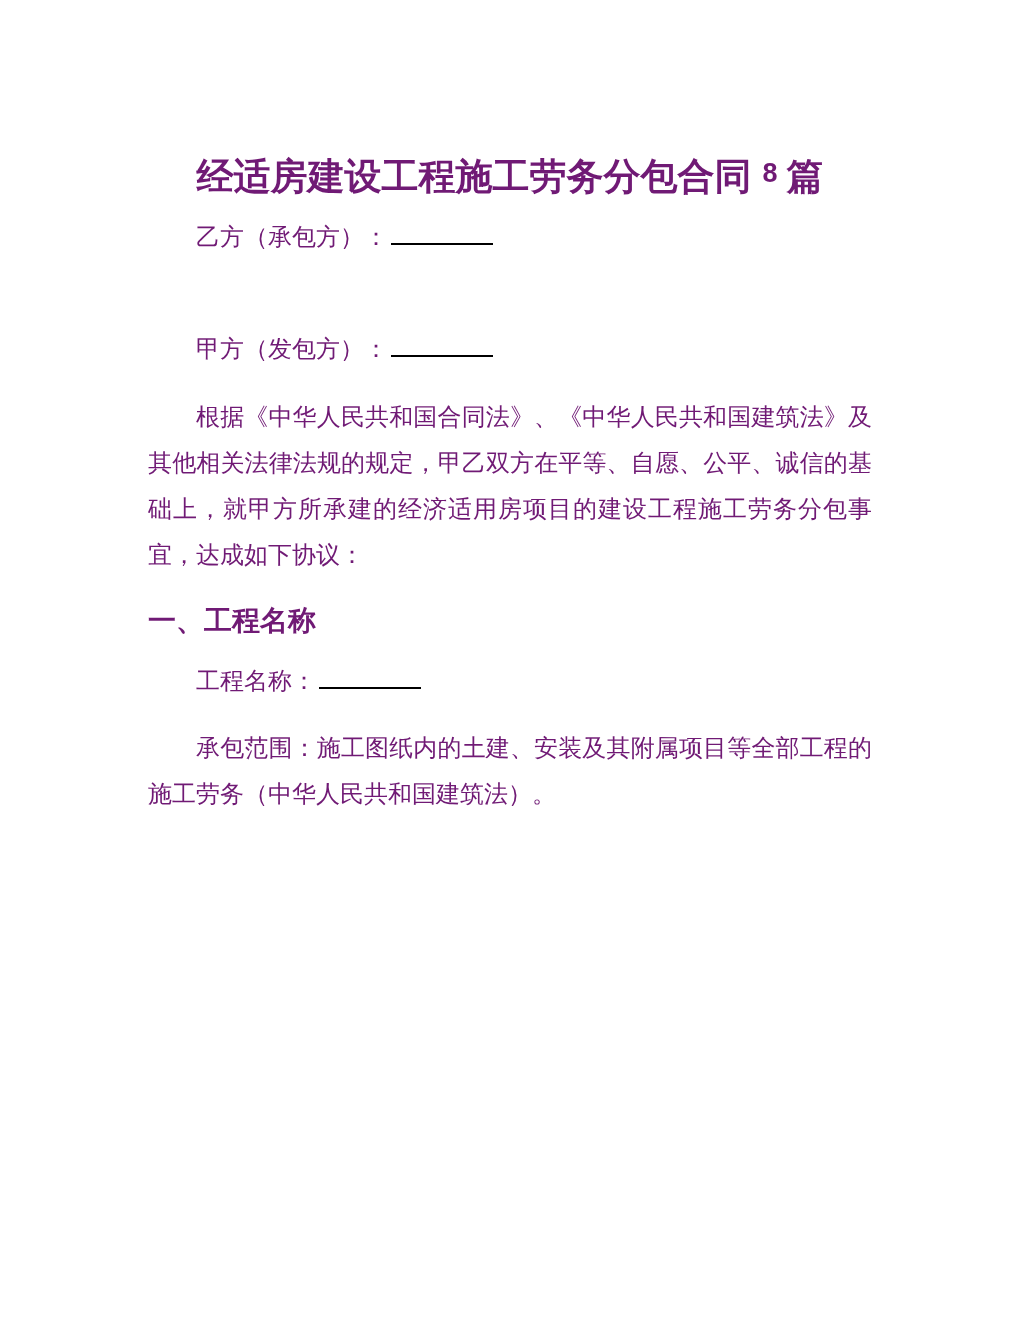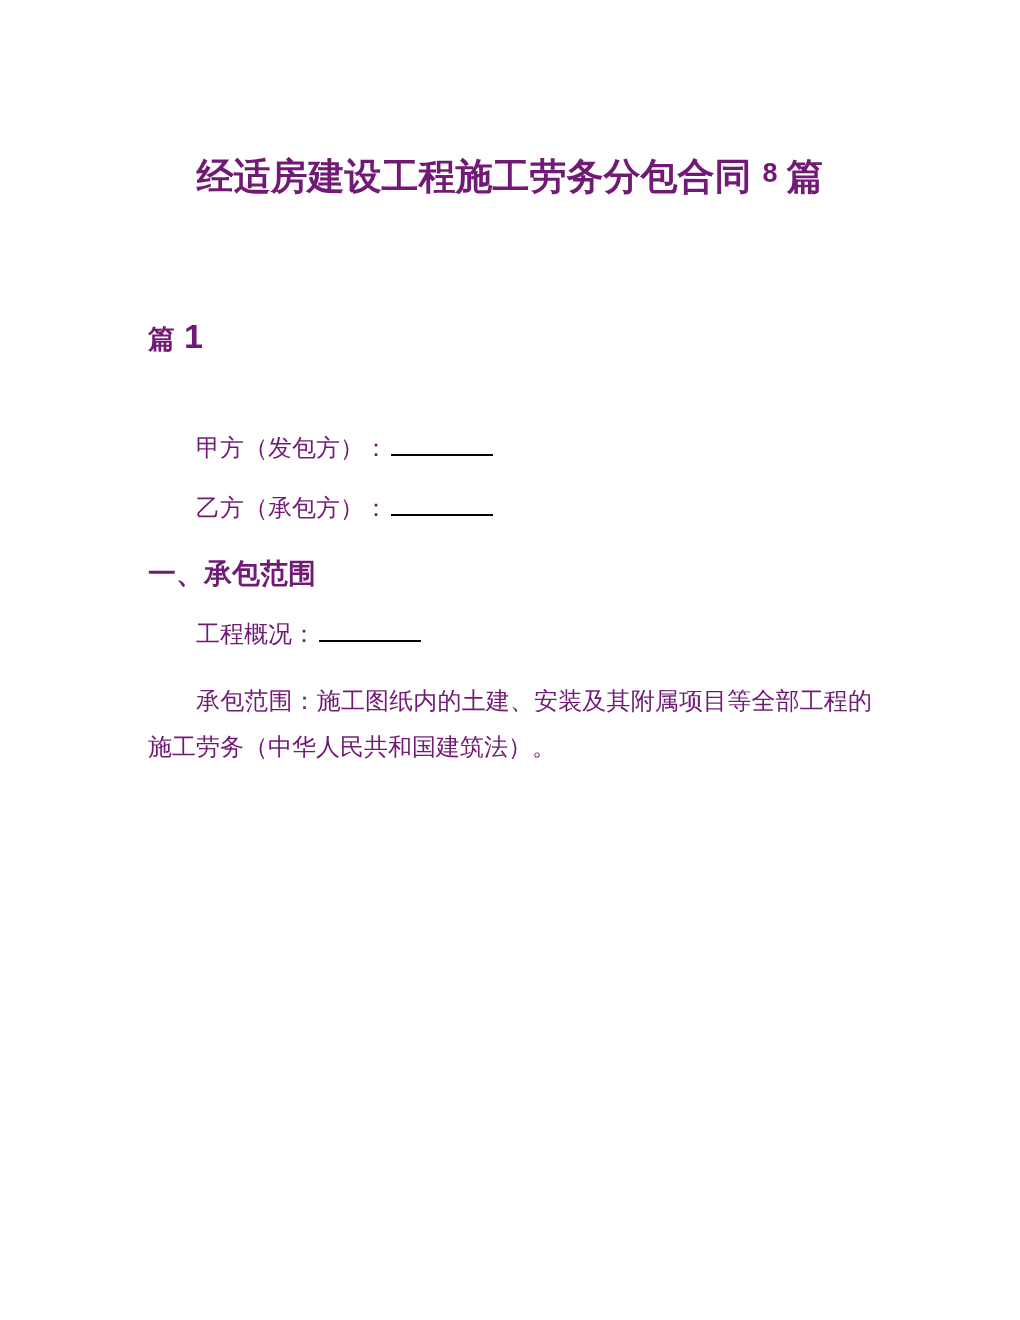--- a/index.html
+++ b/index.html
@@ -80,27 +80,27 @@
     line-height: 46px;
   }
 </style>
 </head>
 <body>
 
 <div class="page">
 
   <h1 class="doc-title"><span>经适房建设工程施工劳务分包合同</span><span class="title-count">8</span><span>篇</span></h1>
 
-  <h2 class="piece-heading"><span>篇</span><span class="piece-number">1</span></h2>
+
+  <p class="field field-party-b"><span>乙方（承包方）：</span><span class="blank"></span></p>
 
   <p class="field field-party-a"><span>甲方（发包方）：</span><span class="blank"></span></p>
 
-  <p class="field field-party-b"><span>乙方（承包方）：</span><span class="blank"></span></p>
+  <p class="para">根据《中华人民共和国合同法》、《中华人民共和国建筑法》及其他相关法律法规的规定，甲乙双方在平等、自愿、公平、诚信的基础上，就甲方所承建的经济适用房项目的建设工程施工劳务分包事宜，达成如下协议：</p>
+
+  <h3 class="sec-heading">一、工程名称</h3>
 
 
-  <h3 class="sec-heading">一、承包范围</h3>
-
-
-  <p class="field field-project-location"><span>工程概况：</span><span class="blank"></span></p>
+  <p class="field field-project-location"><span>工程名称：</span><span class="blank"></span></p>
 
   <p class="para para-scope">承包范围：施工图纸内的土建、安装及其附属项目等全部工程的施工劳务（中华人民共和国建筑法）。</p>
 
 </div>
 
 </body></html>

